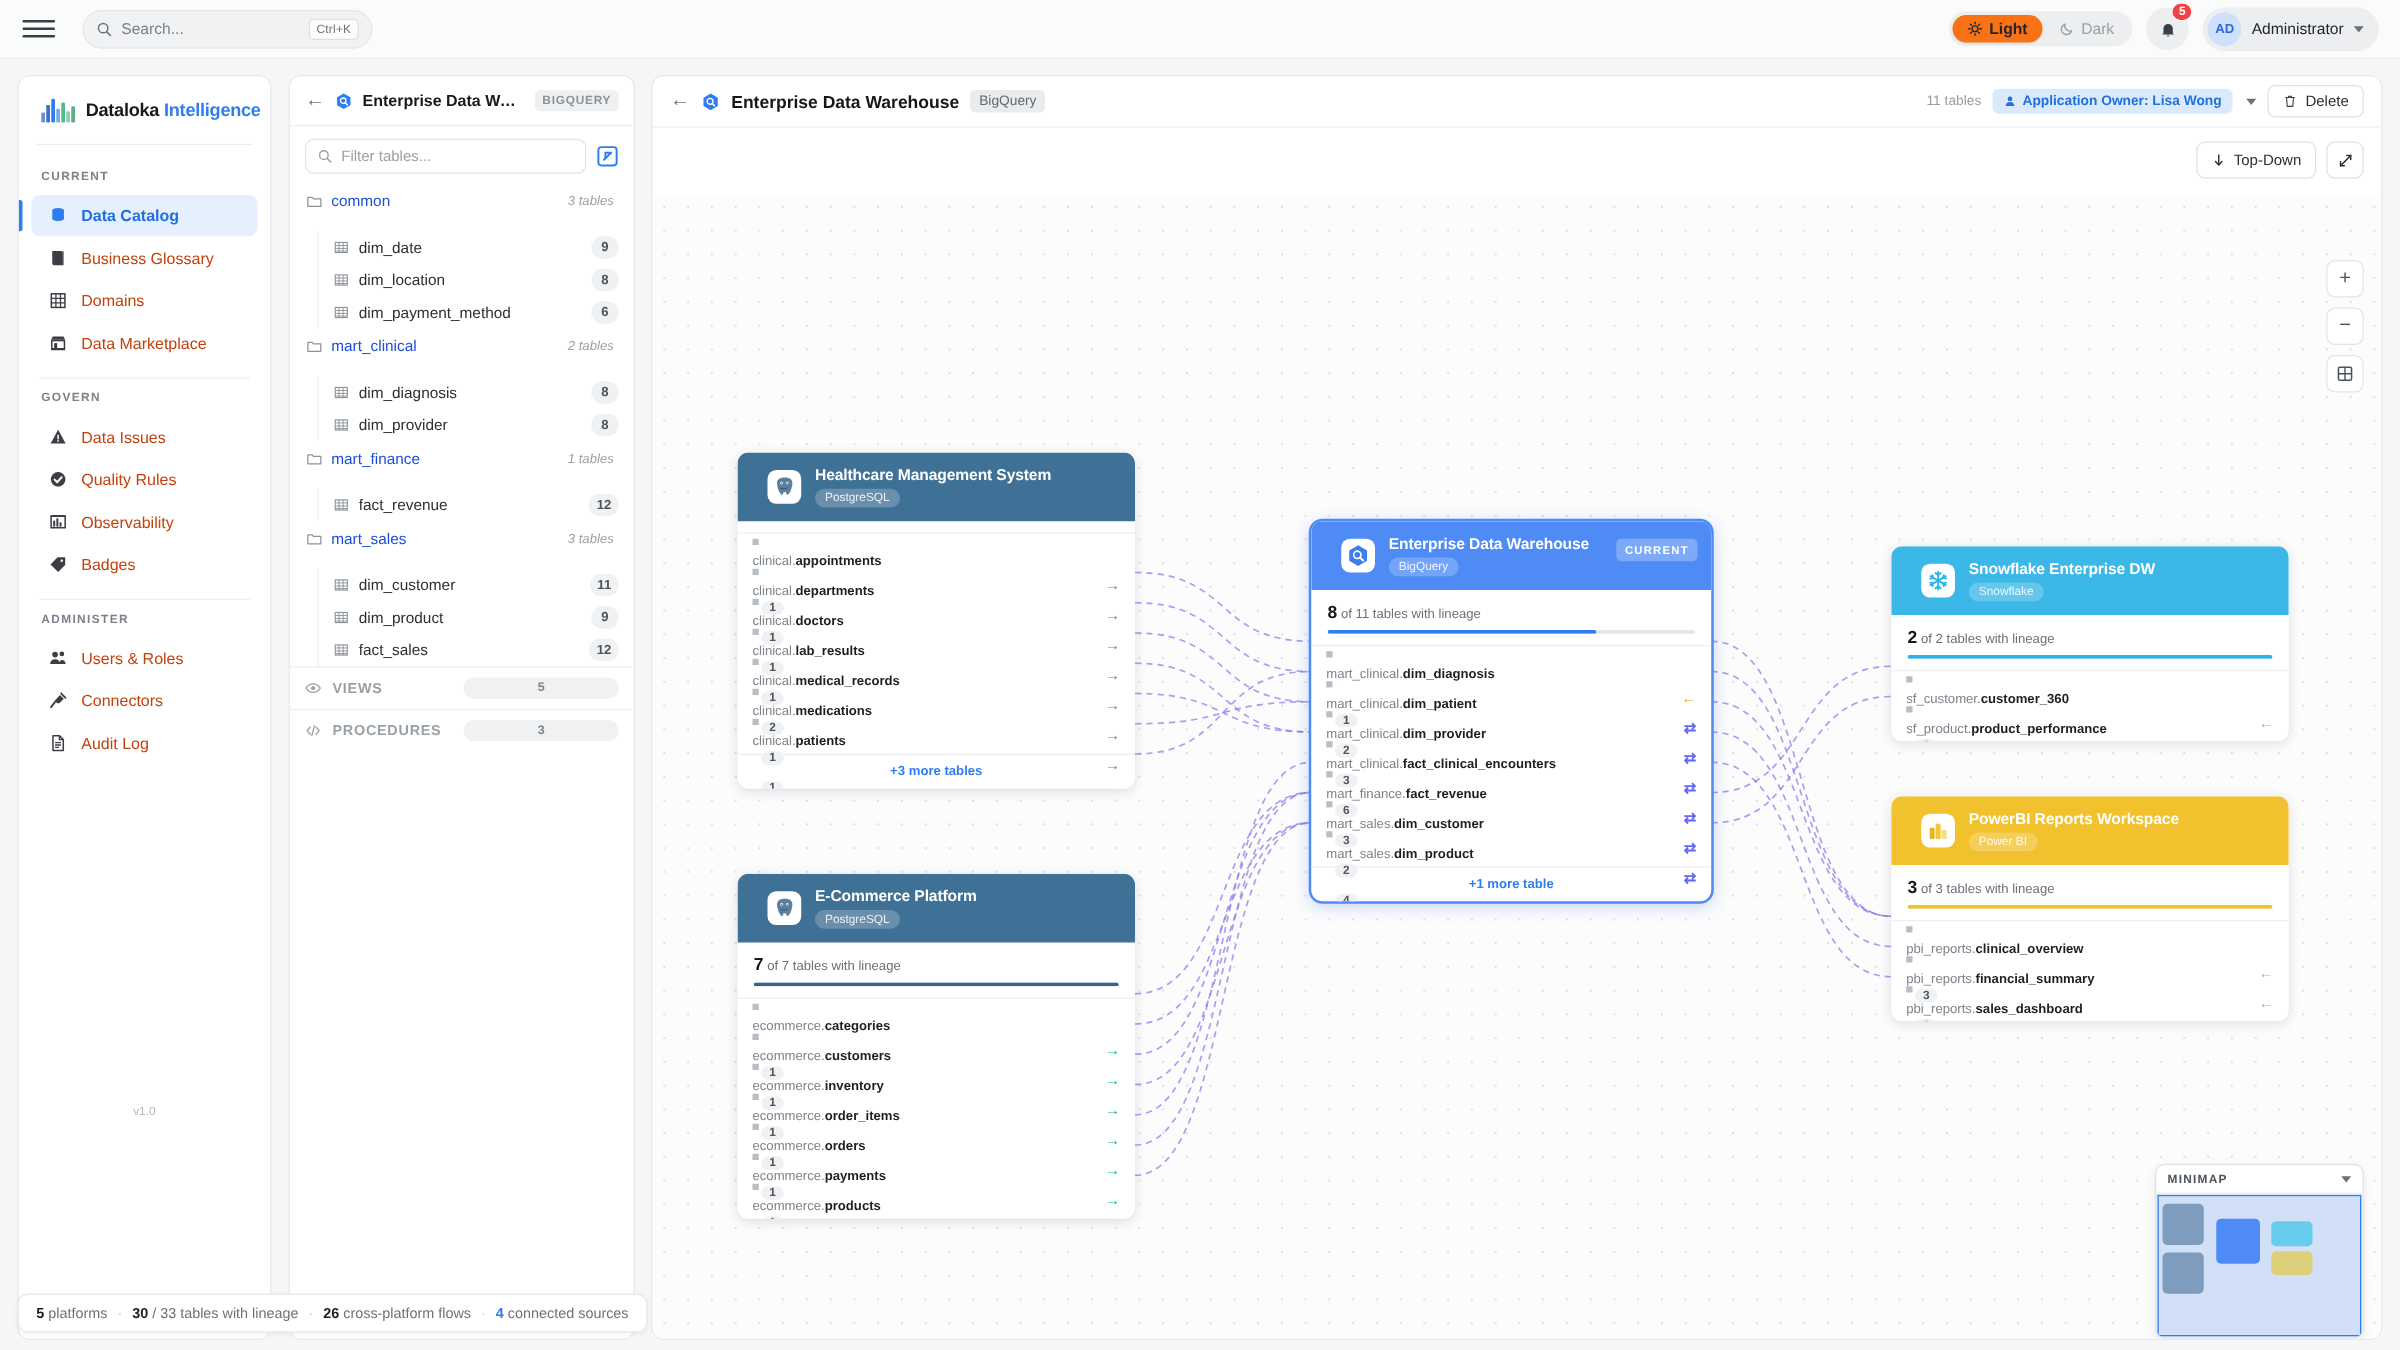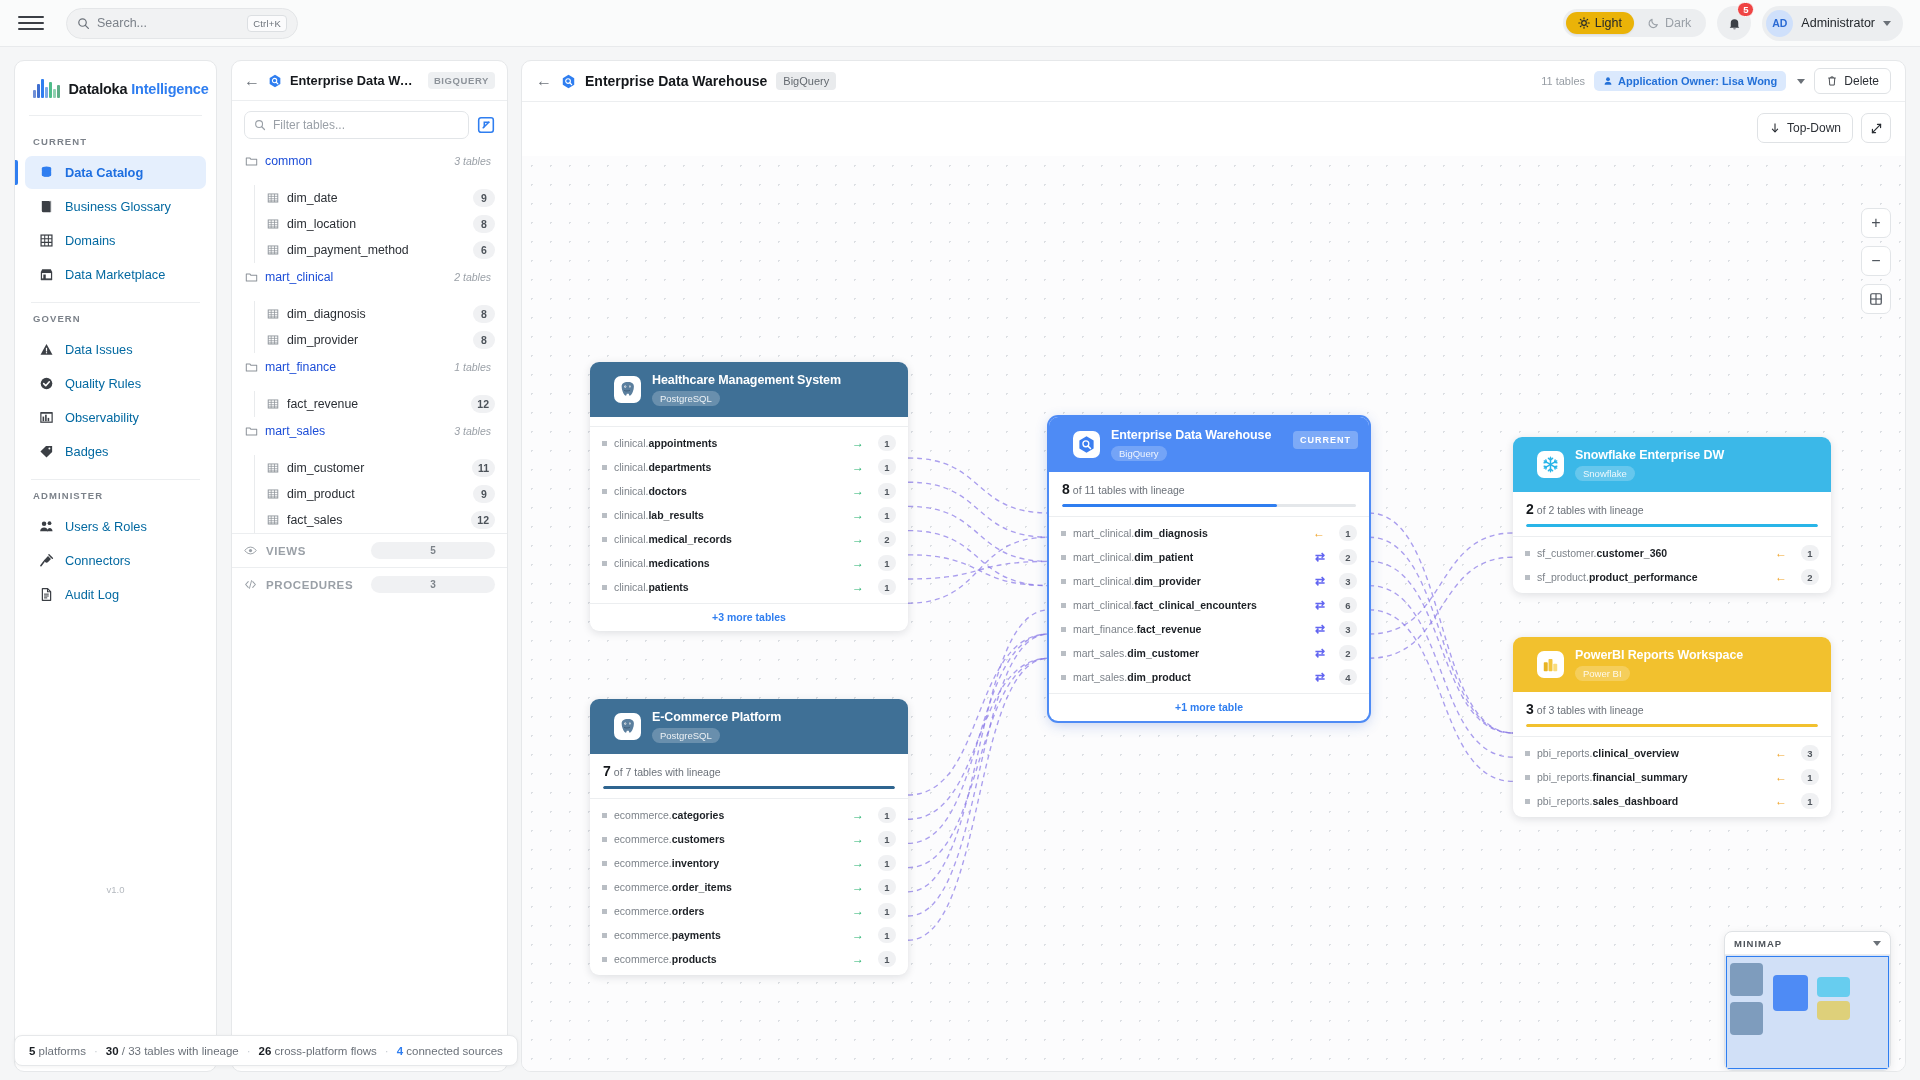--- a/index.html
+++ b/index.html
@@ -31,21 +31,21 @@
     border: 1px solid #dcdfe2; border-radius: 4px; padding: 2px 5px; letter-spacing: .2px;
   }
   #topbar-right { margin-left: auto; display: flex; align-items: center; gap: 11px; padding-right: 17px; }
   #theme-toggle {
     display: flex; align-items: center; background: #eceef0; border-radius: 15px; padding: 3px; gap: 2px;
   }
   .theme-opt {
     display:flex; align-items:center; gap:5px; font-size:12.5px; border-radius:13px;
     padding: 4px 12px; color:#9aa0a7; cursor:pointer;
   }
-  .theme-opt.active { background:#eab308; color:#22262b; font-weight:400; box-shadow: 0 1px 2px rgba(0,0,0,.08); }
+  .theme-opt.active { background:#f97316; color:#22262b; font-weight:700; box-shadow: 0 1px 2px rgba(0,0,0,.08); }
   #bell-wrap { position: relative; width: 34px; height: 34px; border-radius: 17px; background:#eceef0; display:flex; align-items:center; justify-content:center; cursor:pointer; }
   #bell-badge {
     position: absolute; top:-4px; right:-3px; background:#ef4444; color:#fff;
     font-size:9.5px; font-weight:700; border-radius:9px; min-width:17px; height:15px;
     display:flex; align-items:center; justify-content:center; padding:0 4px; border:1.5px solid #fafbfb;
   }
   #user-chip {
     display:flex; align-items:center; gap:8px; background:#eceef0; border-radius:18px;
     padding: 4px 12px 4px 4px; cursor:pointer;
   }
@@ -69,21 +69,21 @@
   #brand-text .b2 { color:#2f7ef0; }
   #brand-rule { height:1px; background:#eceef0; margin: 0 14px 10px; }
   .nav-head {
     font-size:9.5px; font-weight:700; letter-spacing:1.1px; color:#7c828a;
     padding: 10px 0 8px 18px;
   }
   .nav-item {
     display:flex; align-items:center; gap:11px; height:33px; margin: 1px 10px;
     padding-left: 14px; border-radius:7px; cursor:pointer; position:relative;
   }
-  .nav-item .nlabel { font-size:12.8px; color:#0369a1; }
+  .nav-item .nlabel { font-size:12.8px; color:#c2410c; }
   .nav-item.active { background:#e5effd; }
   .nav-item.active .nlabel { color:#1f6fe0; font-weight:600; }
   .nav-item.active:before {
     content:""; position:absolute; left:-10px; top:4px; bottom:4px; width:3px;
     background:#2f7ef0; border-radius:0 2px 2px 0;
   }
   .nav-icon { width:15px; height:15px; flex:none; display:flex; align-items:center; justify-content:center; }
   .nav-sep { height:1px; background:#eceef0; margin: 11px 16px 0; }
   #ver { position:absolute; bottom: 176px; width:100%; text-align:center; font-size:9.5px; color:#b4b9bf; }
 
@@ -193,21 +193,21 @@
   .pc-current {
     position:absolute; right:11px; top:14px; font-size:9px; font-weight:700; letter-spacing:1px;
     color:#fff; background:rgba(255,255,255,.27); border-radius:4px; padding:4px 7px;
   }
   .pc-stat { padding: 9px 13px 0; }
   .pc-stat-line { font-size:10.5px; color:#6b7179; }
   .pc-stat-line b { font-size:14px; color:#15181c; margin-right:3px; }
   .pc-bar { height:3px; border-radius:2px; background:#e4e7ea; margin: 7px 0 0; overflow:hidden; }
   .pc-bar i { display:block; height:100%; border-radius:2px; }
   .pc-rows { border-top:1px solid #eceef0; margin-top:9px; padding: 4px 0; }
-  .pc-row { display:flex; align-items:center; gap:7px; height:24px; padding: 0 12px; }
+  .pc-row { display:flex; align-items:flex-start; gap:7px; height:24px; padding: 0 12px; flex-direction: column; }
   .pc-dot { width:5px; height:5px; background:#b9bec4; flex:none; }
   .pc-tbl { font-size:10.5px; color:#7d838a; white-space:nowrap; }
   .pc-tbl b { color:#1c2025; font-weight:700; }
   .pc-arrow { margin-left:auto; font-size:12px; font-weight:700; line-height:1; }
   .pc-cnt {
     min-width:18px; height:16px; border-radius:8px; background:#f0f1f3; color:#50565d;
     font-size:9.5px; font-weight:700; display:flex; align-items:center; justify-content:center; padding:0 5px; margin-left:7px;
   }
   .pc-more {
     border-top:1px solid #eceef0; text-align:center; font-size:10.5px; font-weight:700;

